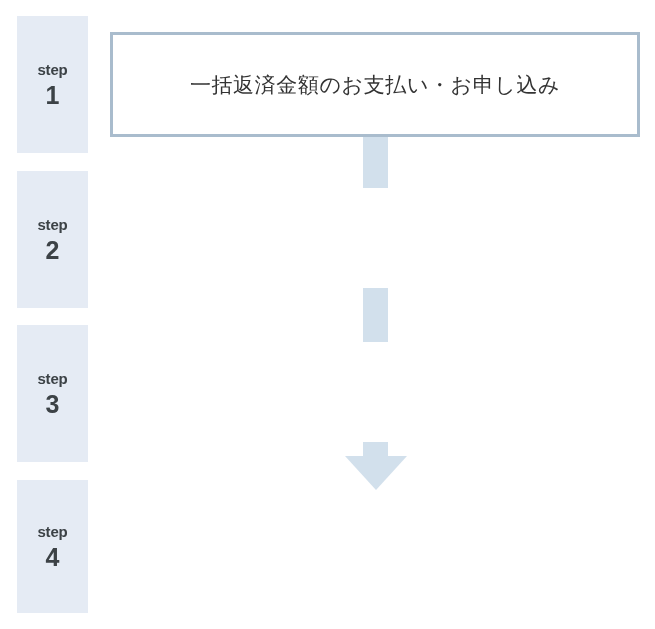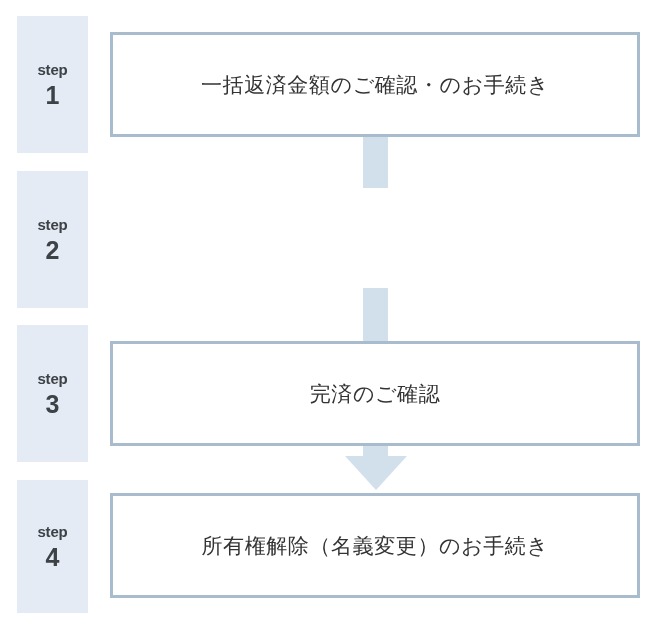--- a/index.html
+++ b/index.html
@@ -134,44 +134,38 @@
     <div class="arrow-stem"></div>
     <div class="arrow-head"></div>
   </div>
 
   <div class="row r1">
     <div class="step-badge">
       <span class="step-word">step</span>
       <span class="step-num">1</span>
     </div>
     <div class="card">
-      <span class="card-label">一括返済金額のご確認・のお手続き</span>
+      <span class="card-label">一括返済金額のお支払い・お申し込み</span>
     </div>
   </div>
 
   <div class="row r2">
     <div class="step-badge">
       <span class="step-word">step</span>
       <span class="step-num">2</span>
     </div>
   </div>
 
   <div class="row r3">
     <div class="step-badge">
       <span class="step-word">step</span>
       <span class="step-num">3</span>
     </div>
-    <div class="card">
-      <span class="card-label">完済のご確認</span>
-    </div>
   </div>
 
   <div class="row r4">
     <div class="step-badge">
       <span class="step-word">step</span>
       <span class="step-num">4</span>
     </div>
-    <div class="card">
-      <span class="card-label">所有権解除（名義変更）のお手続き</span>
-    </div>
   </div>
 
 </div>
 
 </body></html>

